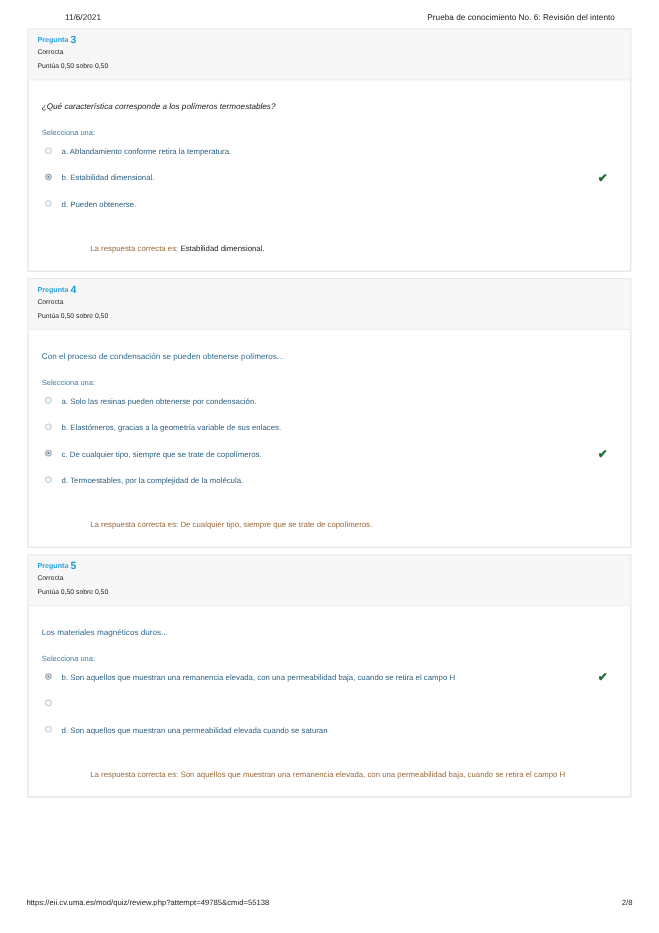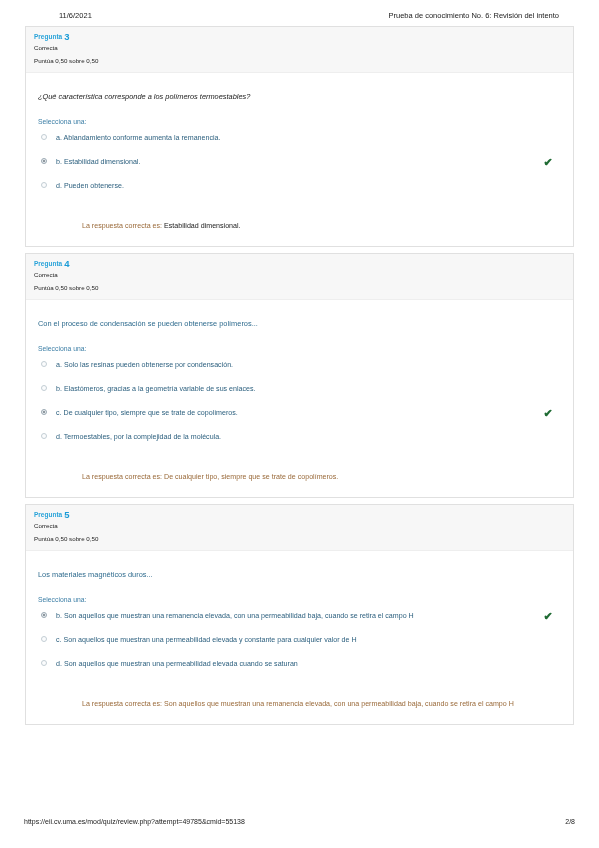--- a/index.html
+++ b/index.html
@@ -217,21 +217,21 @@
         <div class="q-label"><span>Pregunta</span><span class="q-num">3</span></div>
         <div class="q-state">Correcta</div>
         <div class="q-grade">Puntúa 0,50 sobre 0,50</div>
       </div>
       <div class="qcontent">
         <div class="qtext dark">¿Qué característica corresponde a los polímeros termoestables?</div>
         <div class="answer-prompt">Selecciona una:</div>
         <ul class="opt-list">
           <li class="opt-row">
             <span class="radio"></span>
-            <span class="opt-text"><span class="opt-letter">a.</span> <span>Ablandamiento conforme aumenta la remanencia.</span></span>
+            <span class="opt-text"><span class="opt-letter">a.</span> <span>Ablandamiento conforme retira la temperatura.</span></span>
           </li>
           <li class="opt-row">
             <span class="radio checked"></span>
             <span class="opt-text"><span class="opt-letter">b.</span> <span>Estabilidad dimensional.</span></span>
             <span class="correct-tick" style="top: 0px;">✔</span>
           </li>
           <li class="opt-row">
             <span class="radio"></span>
             <span class="opt-text"><span class="opt-letter">d.</span> <span>Pueden obtenerse.</span></span>
           </li>
@@ -280,21 +280,20 @@
         <div class="qtext blue">Los materiales magnéticos duros...</div>
         <div class="answer-prompt">Selecciona una:</div>
         <ul class="opt-list">
           <li class="opt-row">
             <span class="radio checked"></span>
             <span class="opt-text"><span class="opt-letter">b.</span> <span>Son aquellos que muestran una remanencia elevada, con una permeabilidad baja, cuando se retira el campo H</span></span>
             <span class="correct-tick" style="top: 0px;">✔</span>
           </li>
           <li class="opt-row">
             <span class="radio"></span>
-            <span class="opt-text"><span class="opt-letter">c.</span> <span>Son aquellos que muestran una permeabilidad elevada y constante para cualquier valor de H</span></span>
           </li>
           <li class="opt-row">
             <span class="radio"></span>
             <span class="opt-text"><span class="opt-letter">d.</span> <span>Son aquellos que muestran una permeabilidad elevada cuando se saturan</span></span>
           </li>
         </ul>
         <div class="feedback"><span>La respuesta correcta es:</span> <span class="fb-answer">Son aquellos que muestran una remanencia elevada, con una permeabilidad baja, cuando se retira el campo H</span></div>
       </div>
     </div>
   </div>

